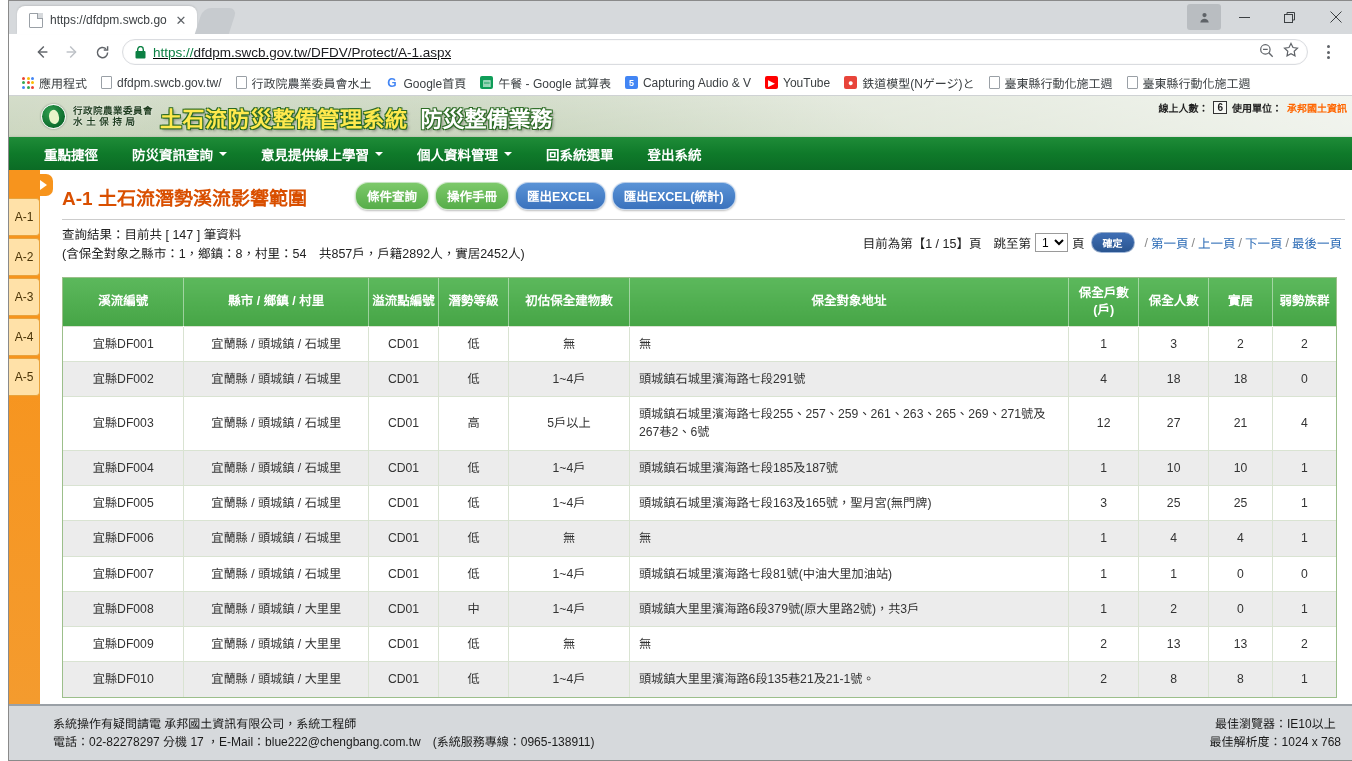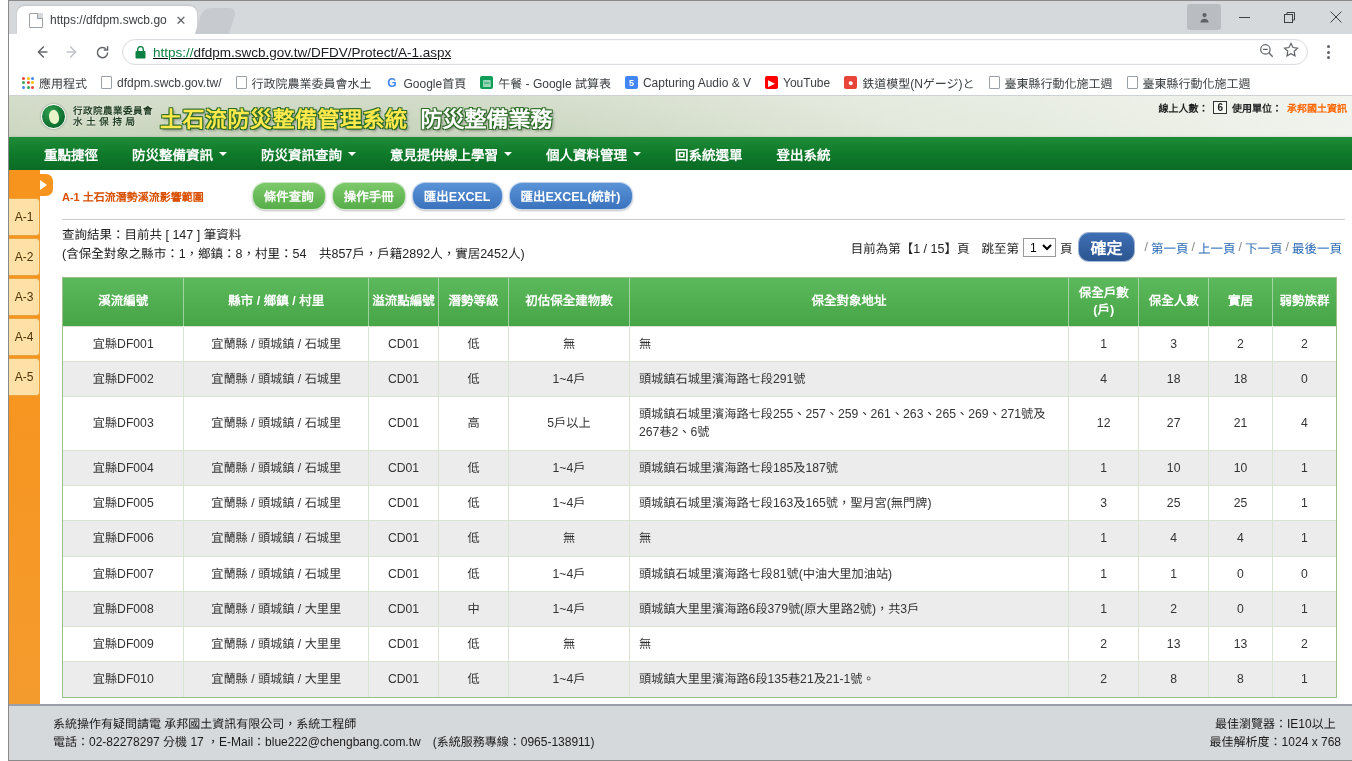--- a/index.html
+++ b/index.html
@@ -135,38 +135,38 @@
                 border-bottom:5px solid transparent;border-left:7px solid #fff; margin-left:2px; }
   .side-tab { height: 38px; background: #ffe1a8; border: 1px solid #e8a33c; border-left: none;
               border-radius: 0 4px 4px 0; margin-bottom: 2px; width: 31px;
               display: flex; align-items: center; justify-content: center;
               font-size: 12px; color: #4a3306; cursor: pointer; }
 
   .content { flex: 1; background: #fff; margin: 0; position: relative;
              display: flex; flex-direction: column; min-width: 0; overflow: hidden; }
 
   .content-head { padding: 12px 14px 0 22px; display: flex; align-items: center; gap: 0; }
-  .page-title { color: #d94f00; font-size: 11px; font-weight: bold; white-space:nowrap; }
+  .page-title { color: #d94f00; font-size: 19px; font-weight: bold; white-space:nowrap; }
   .btnrow { display: flex; gap: 6px; margin-left: 48px; }
   .btn { border-radius: 13px; padding: 3px 11px 4px; font-size: 12.5px; font-weight: bold;
          color: #fff; cursor: pointer; border: 1px solid rgba(255,255,255,.65);
          white-space: nowrap; box-shadow: 0 1px 2px rgba(0,0,0,.25); }
   .btn.green { background: linear-gradient(180deg,#7dc96b,#56ad49); }
   .btn.blue  { background: linear-gradient(180deg,#5a93d6,#3a72bd); }
 
   .hr { height: 1px; background: #ccc; margin: 9px 14px 0 22px; }
 
   .result-row { display: flex; align-items: flex-start; padding: 6px 14px 0 22px; }
   .result-text { font-size: 12.5px; color: #222; line-height: 1.55; white-space: nowrap; }
   .pager { margin-left: auto; display: flex; align-items: center; gap: 0; font-size: 12.5px;
            color: #222; padding-top: 6px; white-space: nowrap; }
   .pg-select { border: 1px solid #9a9a9a; background: #fff; font-size: 12px; padding: 1px 2px;
                margin: 0 4px; height: 19px; font-family: inherit; }
   .pg-ok { background: linear-gradient(180deg,#3f6fb5,#2a5590); color: #fff; border-radius: 11px;
-           padding: 2px 11px; margin-left: 6px; font-size: 16px; font-weight: bold;
+           padding: 2px 11px; margin-left: 6px; font-size: 10px; font-weight: bold;
            border: 1px solid rgba(255,255,255,.5); cursor: pointer; }
   .pg-link { color: #2a6ab5; margin: 0 3px; cursor: pointer; font-family: Liberation Mono, monospace; }
   .pg-sep { color: #888; }
 
   
   .table-wrap { margin: 12px 22px 0 22px; border: 1px solid #9cbf8b; }
   table { width: 100%; border-collapse: collapse; table-layout: fixed; }
   thead th { background: linear-gradient(180deg,#5cb85c,#46a546); color: #fff;
              font-size: 12.5px; font-weight: bold; padding: 7px 3px; text-align: center;
              border-right: 1px solid rgba(255,255,255,.45); line-height: 1.35; height: 44px;
@@ -347,24 +347,20 @@
           <span>線上人數：</span>
           <span class="cnt">6</span>
           <span>使用單位：</span>
           <span class="unit">承邦國土資訊</span>
         </div>
       </div>
 
       <div class="navbar">
         <div class="navitem">
             <span>重點捷徑</span>
-          </div>
-        <div class="navitem">
-            <span>防災整備資訊</span>
-            <span class="caret-d"></span>
           </div>
         <div class="navitem">
             <span>防災資訊查詢</span>
             <span class="caret-d"></span>
           </div>
         <div class="navitem">
             <span>意見提供線上學習</span>
             <span class="caret-d"></span>
           </div>
         <div class="navitem">

